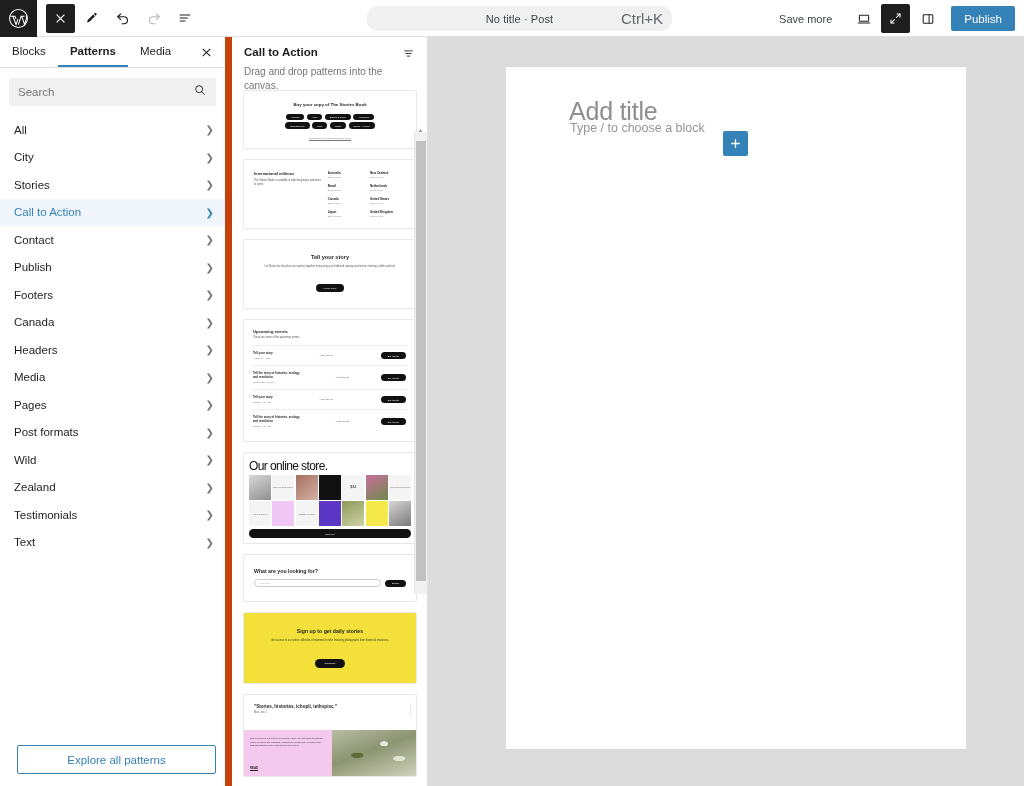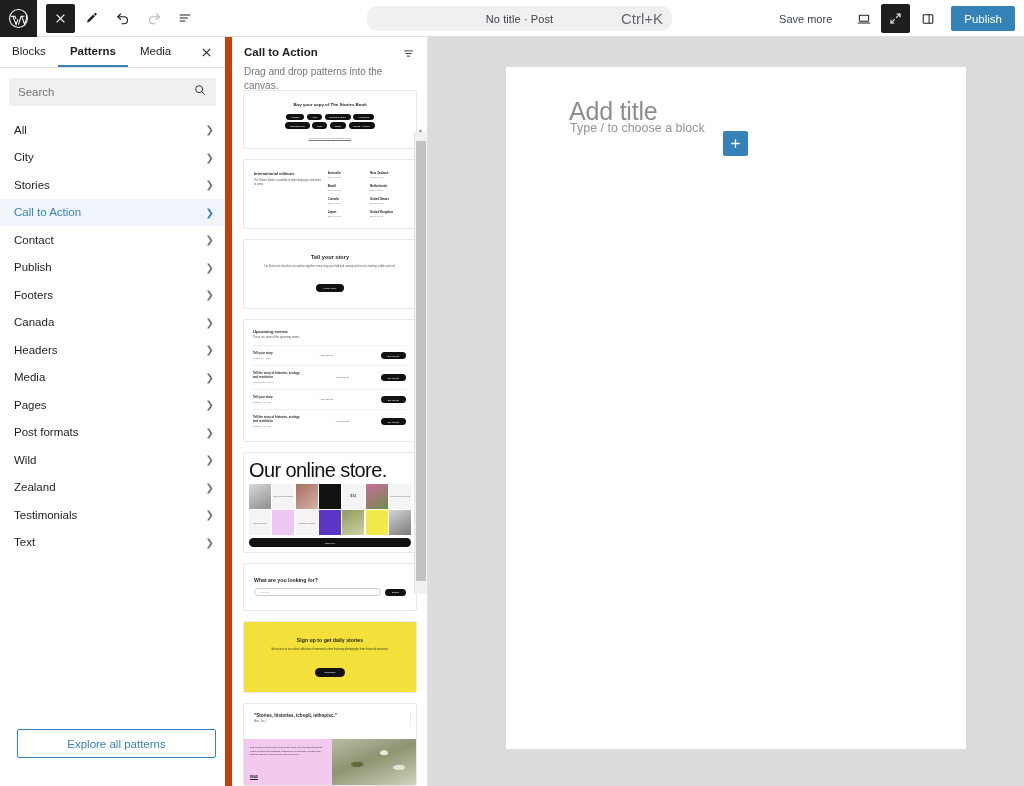--- a/index.html
+++ b/index.html
@@ -90,21 +90,21 @@
   .cat-list { flex: 1; overflow: hidden; padding-top: 2px; }
   .cat-item {
     height: 27.5px; display: flex; align-items: center;
     padding: 0 11px 0 14px; cursor: pointer; font-size: 11.5px;
     color: #1e1e1e; justify-content: space-between;
   }
   .cat-item.active { background: #f0f6fb; color: #3582b8; }
   .cat-item .chev { color: #757575; font-size: 10px; }
   .cat-item.active .chev { color: #3582b8; }
 
-  .explore-wrap { padding: 9px 9px 28px; margin-left: 8px; }
+  .explore-wrap { padding: 9px 9px 12px; margin-left: 8px; }
   .explore-btn {
     width: 100%; height: 29px; border: 1px solid #3582b8;
     background: #fff; color: #3582b8; border-radius: 2px; cursor: pointer;
     font-size: 11.5px; font-family: "Liberation Sans", sans-serif;
   }
 
   
   .patterns {
     position: absolute; left: 232px; top: 37px; width: 196px; height: 749px;
     background: #fff; border-right: 1px solid #e0e0e0; overflow: hidden;
@@ -191,21 +191,21 @@
   .p4 { padding: 9px 9px 8px; }
   .p4-row {
     display: flex; align-items: center; justify-content: space-between;
     padding: 5px 0 5px; border-top: .5px solid #eee;
   }
   .p4-ev { font-size: 2.9px; color: #1e1e1e; font-weight: 600; }
   .p4-loc { font-size: 2.4px; color: #777; margin-top: 1.5px; }
   .p4-date { font-size: 2.4px; color: #555; }
   
   .p5 { padding: 6px 5px 5px; }
-  .p5-h { font-size: 20px; color: #111; letter-spacing: -.6px; font-weight: 400; }
+  .p5-h { font-size: 12px; color: #111; letter-spacing: -.6px; font-weight: 400; }
   .p5-grid { display: grid; grid-template-columns: repeat(7, 1fr); gap: 1.5px; margin-top: 2px; }
   .p5-cell { height: 25px; background: #f4f4f4; font-size: 2.2px; color: #666;
     display: flex; align-items: center; justify-content: center; text-align: center; }
   .p5-bar { margin-top: 3px; height: 9px; background: #111; border-radius: 20px;
     display: flex; align-items: center; justify-content: center;
     color: #fff; font-size: 2.2px; }
   
   .p6 { padding: 13px 10px 14px; }
   .p6-h { font-size: 5.2px; color: #1e1e1e; font-weight: 600; }
   .p6-field { display: flex; align-items: center; gap: 4px; margin-top: 5px; }

